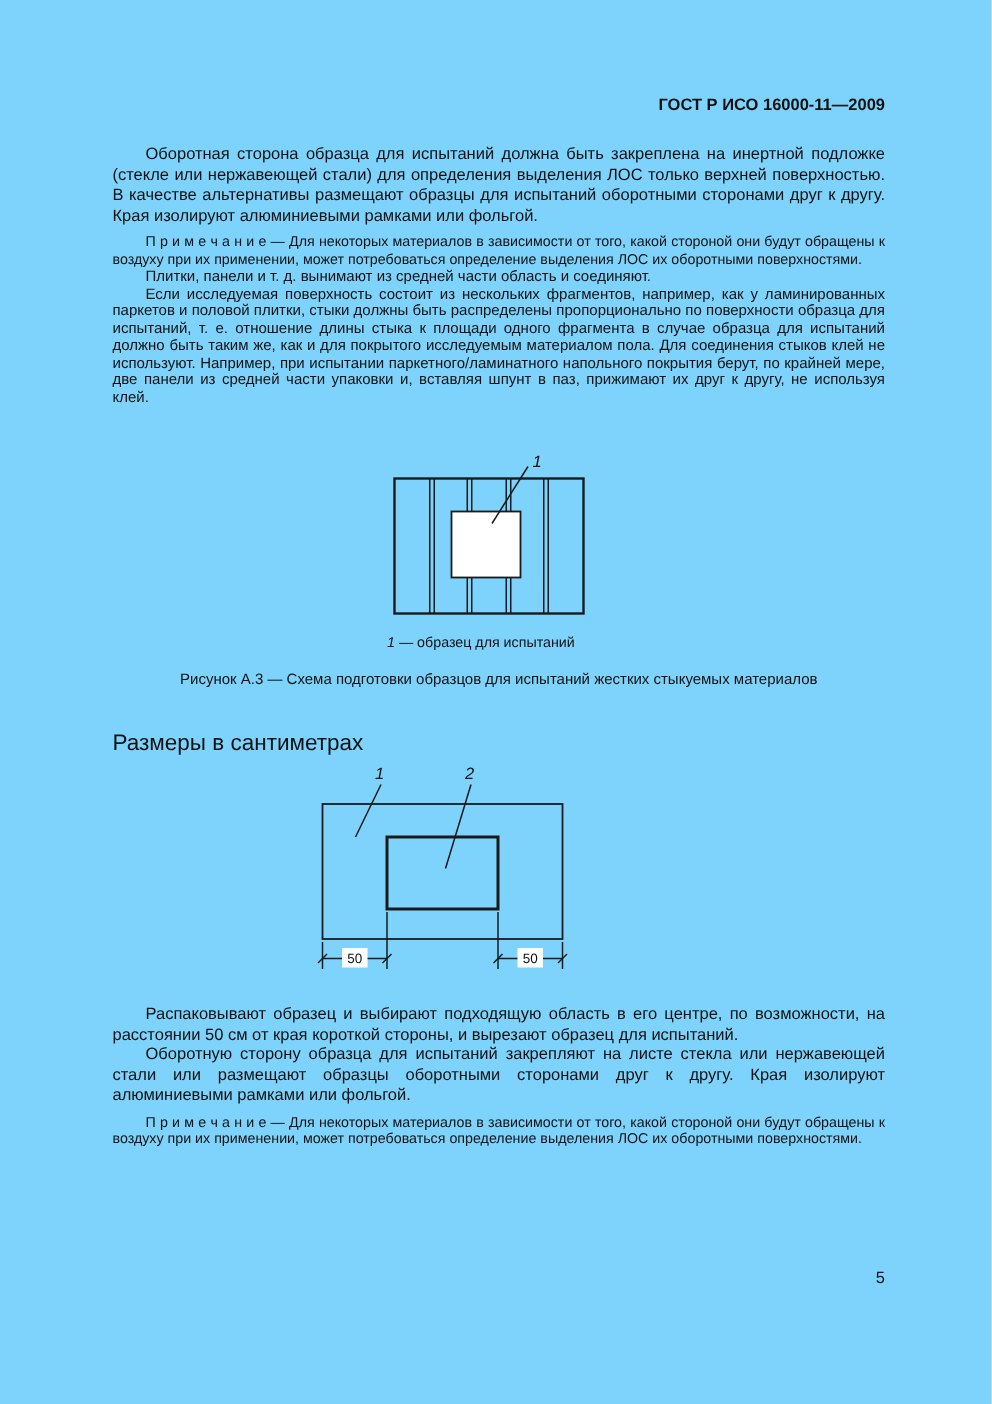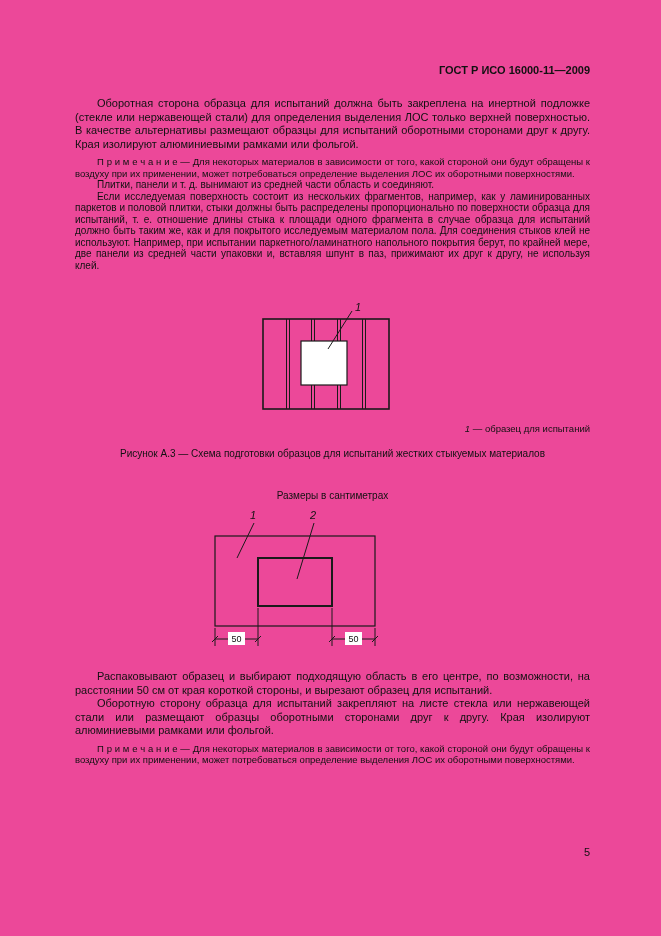--- a/index.html
+++ b/index.html
@@ -1,20 +1,20 @@
 <!DOCTYPE html>
 <html><head>
 <meta charset="utf-8">
 <style>
   html,body { margin:0; padding:0; background:#e8e8e8; }
   .page {
     position:relative;
     width:661px; height:936px;
     margin:0 auto;
-    background:#ec4899;
+    background:#7dd3fc;
     box-sizing:border-box;
     padding:64px 71px 0 75px;
     font-family:"Liberation Sans", sans-serif;
     color:#111;
     overflow:hidden;
   }
   p { margin:0; }
   .doc-code {
     text-align:right;
     font-weight:bold;
@@ -33,33 +33,31 @@
     text-indent:22px;
     margin-top:9px; margin-bottom:2px;
   }
   .note { margin-top:5px; }
   .fig-a3-wrap { margin-top:24px; }
   .fig-a3-svg { display:block; margin-left:176px; }
   .fig-a4-svg { display:block; margin-left:125px; margin-top:4px; }
   .legend {
     font-size:9.5px; line-height:11px;
     margin-top:6px;
-    text-align:right;
   }
   .legend-a3 { margin-left:183px; }
   .legend-a4 { margin-left:153px; margin-top:8px; }
   .legend i { font-style:italic; }
   .caption {
     font-size:10px; line-height:12px;
     text-align:center;
     margin-top:14px;
   }
   .dim-note {
-    font-size:10px; line-height:12px;
-    text-align:center;
+    font-size:15px; line-height:12px;
     margin-top:30px;
   }
   .para4 { margin-top:20px; }
   .note2 { margin-top:5px; }
   .page-number {
     position:absolute;
     top:846px; right:71px;
     font-size:11px;
   }
   svg text { fill:#111; font-family:"Liberation Sans", sans-serif; }

